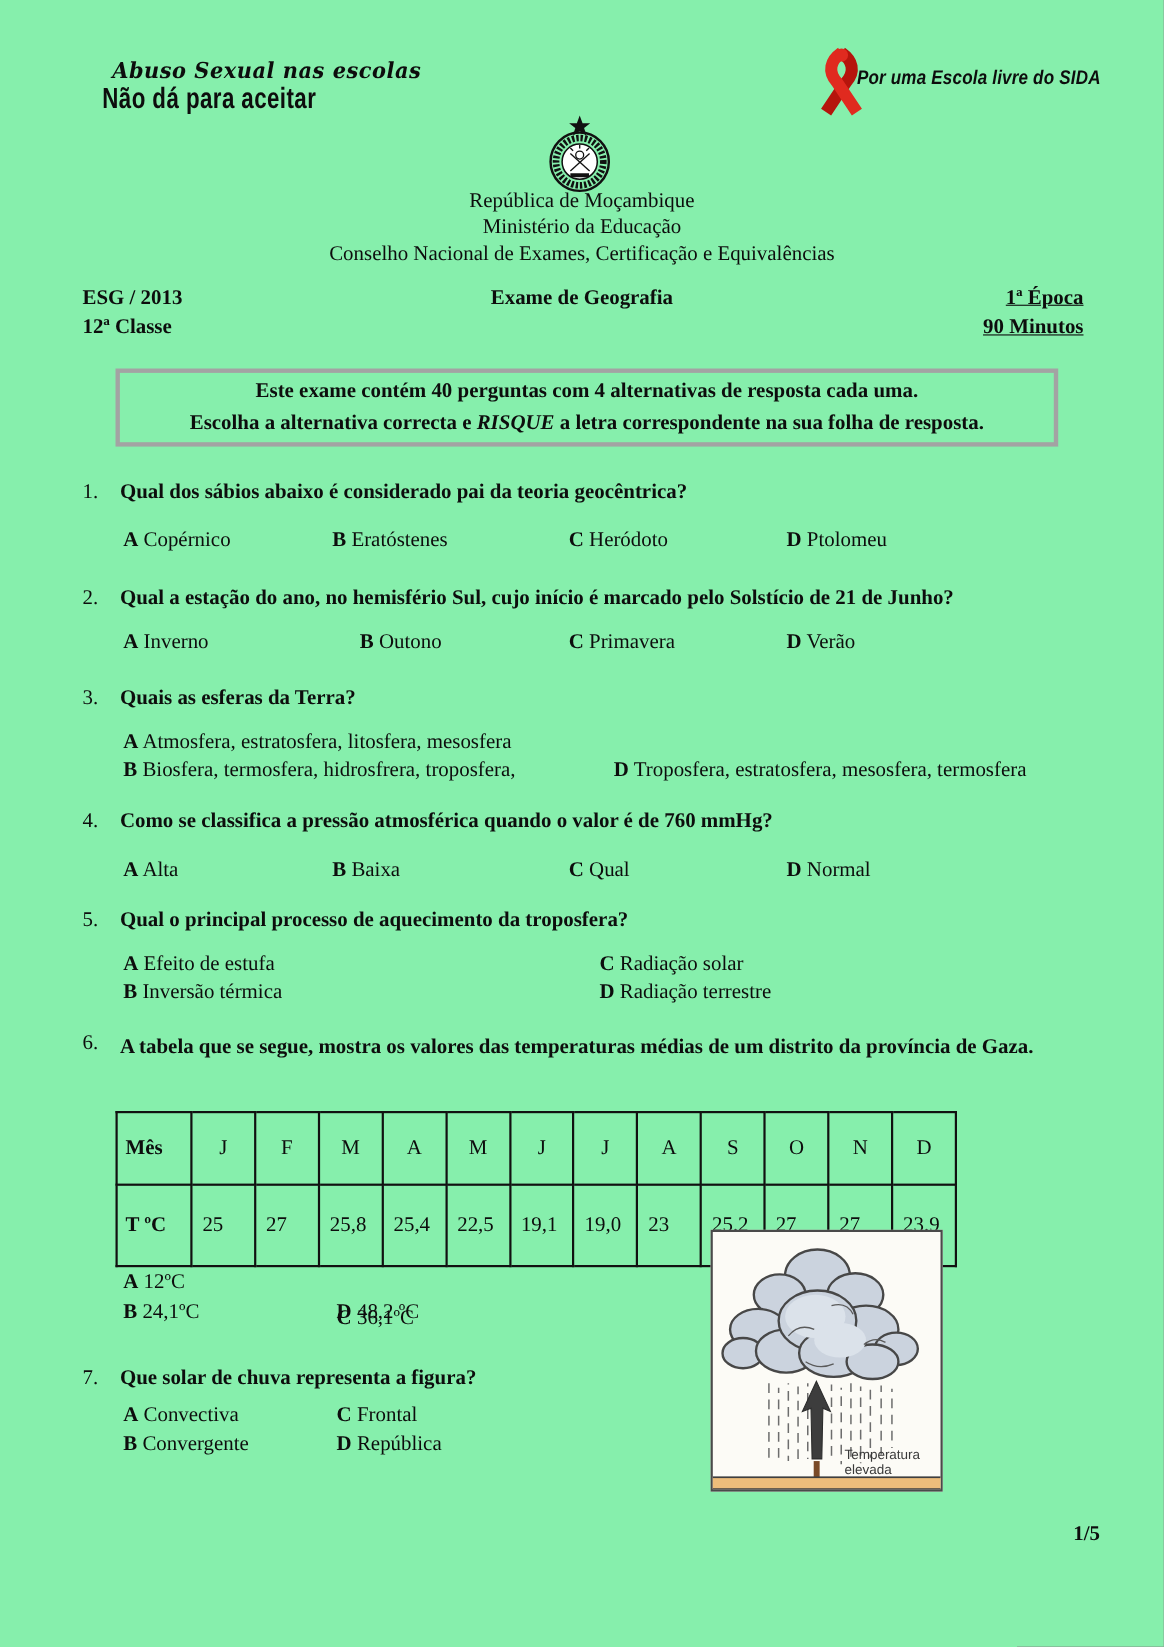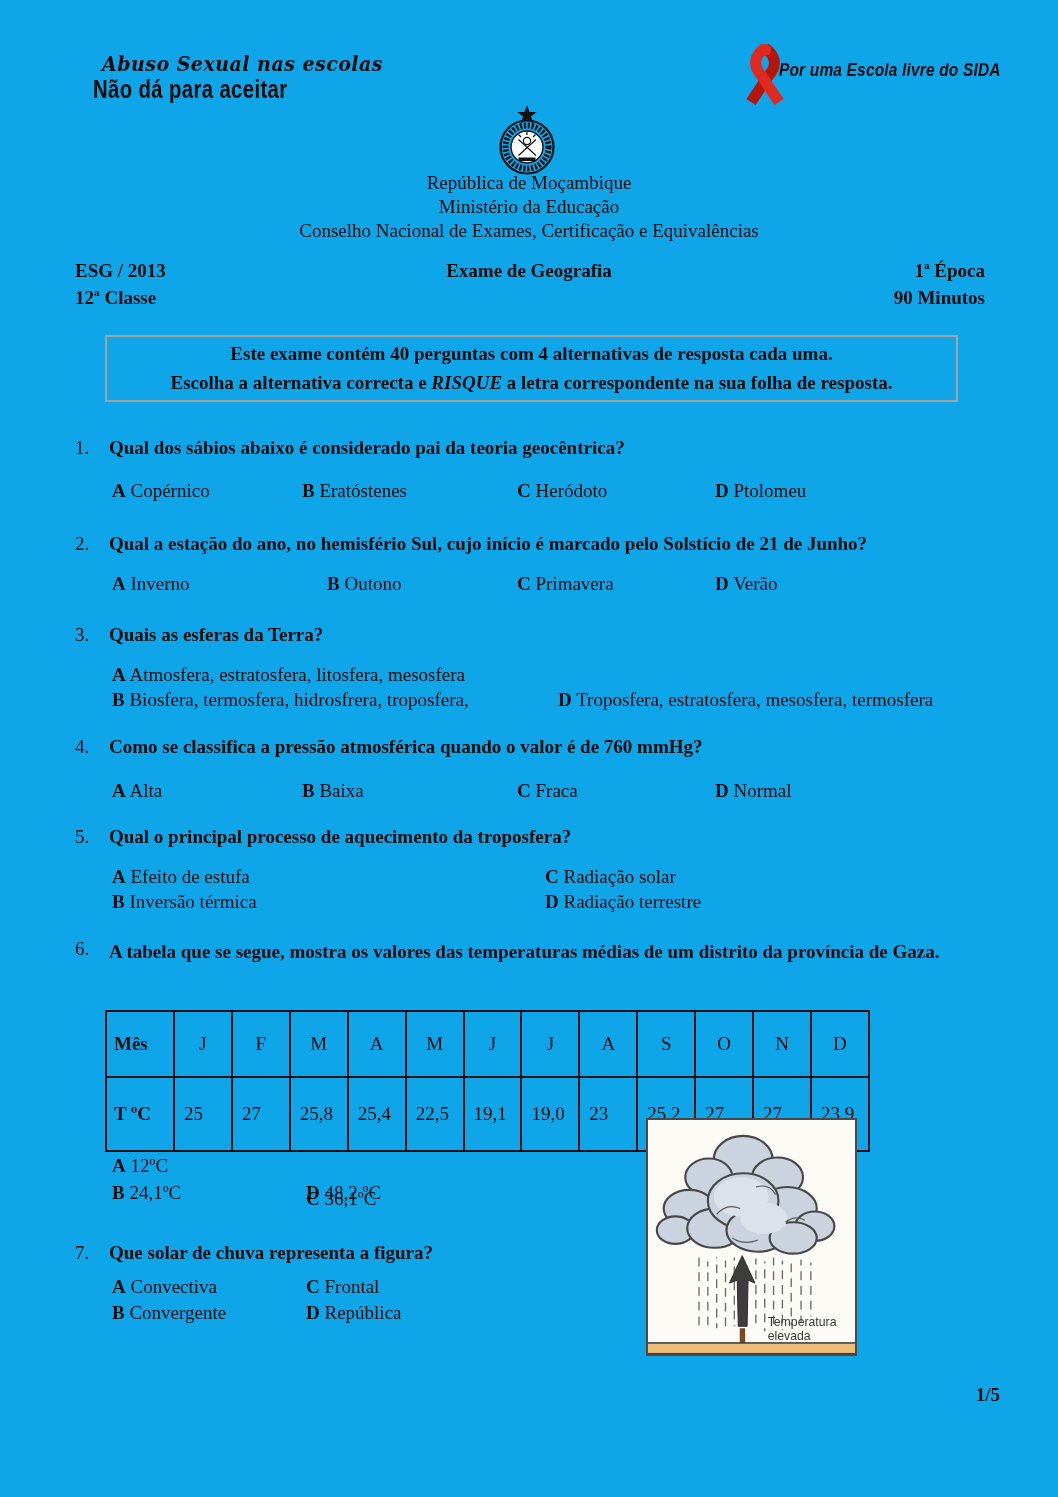--- a/index.html
+++ b/index.html
@@ -1,34 +1,34 @@
 <!DOCTYPE html>
 <html><head>
 <meta charset="utf-8">
 <style>
   html,body{margin:0;padding:0;background:#888;}
   .page{
-    position:relative;width:1058px;height:1497px;margin:0 auto;background:#0ea5e9;
+    position:relative;width:1058px;height:1497px;margin:0 auto;background:#86efac;
     font-family:"Liberation Serif", serif;color:#0d0d0d;overflow:hidden;
   }
   .abs{position:absolute;}
   
   .slogan-script{left:102px;top:52px;font-family:"DejaVu Serif",serif;font-style:italic;font-weight:bold;font-size:20px;letter-spacing:.5px;transform:scaleX(.95);transform-origin:left top;}
   .slogan-bold{left:93px;top:74px;font-family:"Liberation Sans",sans-serif;font-weight:bold;font-size:26px;transform:scale(.78,1.02);transform-origin:left top;letter-spacing:.5px;}
   
   .ribbon{left:735px;top:40px;width:60px;height:68px;}
   .sida-label{left:779px;top:60px;font-family:"Liberation Sans",sans-serif;font-weight:bold;font-style:italic;font-size:18px;transform:scaleX(.86);transform-origin:left top;letter-spacing:.2px;}
   
   .emblem{left:494px;top:104px;width:66px;height:72px;}
   .hline{left:0;width:1058px;text-align:center;font-weight:normal;font-size:19px;}
   .meta{font-weight:bold;font-size:19px;white-space:nowrap;}
   .meta-center{left:0;width:1058px;text-align:center;}
-  .meta-right{right:73px;text-align:right;}
-  
-  .instr{left:105px;top:335px;width:849px;height:61px;border:2px solid #a3a3a3;text-align:center;font-weight:bold;font-size:19px;line-height:29px;padding-top:2px;}
+  .meta-right{right:73px;text-align:right;text-decoration:underline;}
+  
+  .instr{left:105px;top:335px;width:849px;height:61px;border:4px solid #a3a3a3;text-align:center;font-weight:bold;font-size:19px;line-height:29px;padding-top:2px;}
   .instr i{font-style:italic;}
   
   .q{position:absolute;display:flex;font-size:19px;}
   .qnum{width:34px;flex:none;font-weight:normal;}
   .qtitle{font-weight:bold;}
   .qtitle.justify{width:878px;text-align:justify;line-height:27px;}
   .opt{position:absolute;font-size:19px;white-space:nowrap;}
   .opt b{font-weight:bold;}
   .subq{position:absolute;font-weight:bold;font-size:19px;}
   
@@ -116,21 +116,21 @@
   <span class="opt" style="left:112px;top:664px;"><b>A</b> <span>Atmosfera, estratosfera, litosfera, mesosfera</span></span>
   <span class="opt" style="left:112px;top:689px;"><b>B</b> <span>Biosfera, termosfera, hidrosfrera, troposfera,</span></span>
   <span class="opt" style="left:558px;top:689px;"><b>D</b> <span>Troposfera, estratosfera, mesosfera, termosfera</span></span>
 
   <div class="q" style="left:75px;top:736px;width:910px;">
     <span class="qnum">4.</span>
     <span class="qtitle">Como se classifica a pressão atmosférica quando o valor é de 760 mmHg?</span>
   </div>
   <span class="opt" style="left:112px;top:780px;"><b>A</b> <span>Alta</span></span>
   <span class="opt" style="left:302px;top:780px;"><b>B</b> <span>Baixa</span></span>
-  <span class="opt" style="left:517px;top:780px;"><b>C</b> <span>Fraca</span></span>
+  <span class="opt" style="left:517px;top:780px;"><b>C</b> <span>Qual</span></span>
   <span class="opt" style="left:715px;top:780px;"><b>D</b> <span>Normal</span></span>
 
   <div class="q" style="left:75px;top:826px;width:910px;">
     <span class="qnum">5.</span>
     <span class="qtitle">Qual o principal processo de aquecimento da troposfera?</span>
   </div>
   <span class="opt" style="left:112px;top:866px;"><b>A</b> <span>Efeito de estufa</span></span>
   <span class="opt" style="left:112px;top:891px;"><b>B</b> <span>Inversão térmica</span></span>
   <span class="opt" style="left:545px;top:866px;"><b>C</b> <span>Radiação solar</span></span>
   <span class="opt" style="left:545px;top:891px;"><b>D</b> <span>Radiação terrestre</span></span>

